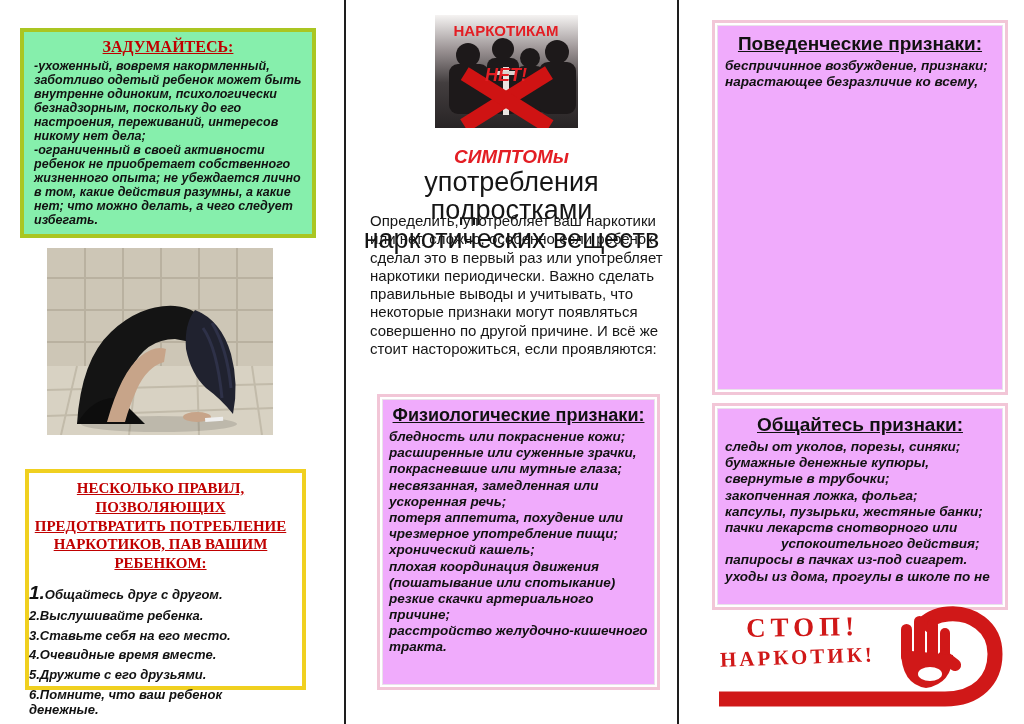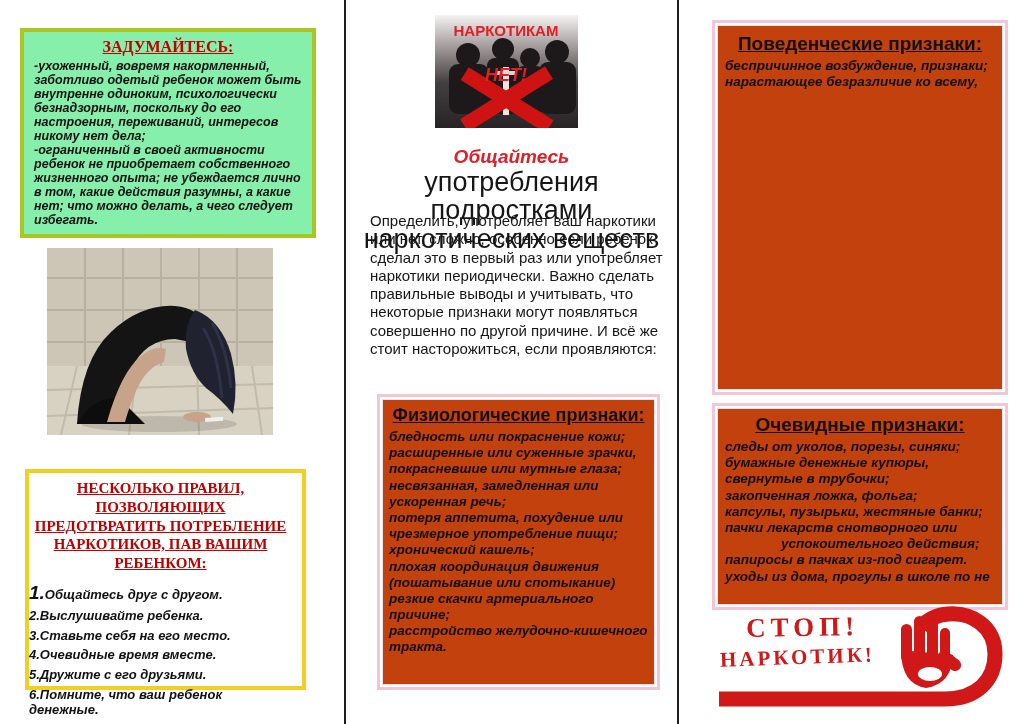--- a/index.html
+++ b/index.html
@@ -45,21 +45,21 @@
   }
   .symptoms-black {
     position:absolute; left:345px; top:168px; width:333px; text-align:center;
     font-weight:normal; font-size:27px; line-height:1.05; color:#161616;
   }
   .symptoms-para {
     position:absolute; left:370px; top:212px; width:296px;
     font-size:15px; line-height:1.22; color:#161616;
   }
   .pink-box {
-    border:3px solid #f2c6d7; background:#c2410c;
+    border:3px solid #f2c6d7; background:#f0abfc;
     box-shadow: inset 0 0 0 2px #ffffff, inset 0 0 0 3px #e9e2ea;
   }
   .physio-box { position:absolute; left:377px; top:394px; width:283px; height:296px; padding:8px 9px 12px 9px; }
   .pink-title { font-size:18px; font-weight:bold; text-decoration:underline; text-align:center; color:#111; }
   .pink-lines { margin-top:3px; font-size:13.5px; font-weight:bold; font-style:italic; line-height:1.2; }
   .pink-lines div { margin:0; }
 
   
   .behavior-box { position:absolute; left:712px; top:20px; width:296px; height:375px; padding:10px 10px 0 10px; }
   .behavior-box .pink-title, .obvious-box .pink-title { font-size:19px; }
@@ -163,21 +163,21 @@
       <rect x="68" y="52" width="6" height="48" fill="#e9e5e1"></rect>
       <rect x="62" y="56" width="18" height="4" fill="#d9d5d1"></rect>
       <g fill="#cf1313">
         <rect x="22" y="77" width="100" height="15" transform="rotate(-32 71 85)"></rect>
         <rect x="22" y="77" width="100" height="15" transform="rotate(32 71 85)"></rect>
       </g>
       <text x="71" y="66" text-anchor="middle" font-family="Liberation Sans, sans-serif" font-size="18" font-weight="bold" font-style="italic" fill="#e31e24">НЕТ!</text>
     </svg>
   </div>
 
-  <div class="symptoms-red">Общайтесь</div>
+  <div class="symptoms-red">СИМПТОМы</div>
   <div class="symptoms-black">употребления подростками наркотических веществ</div>
   <div class="symptoms-para">Определить, употребляет ваш наркотики или нет, сложно, особенно если ребенок сделал это в первый раз или употребляет наркотики периодически. Важно сделать правильные выводы и учитывать, что некоторые признаки могут появляться совершенно по другой причине. И всё же стоит насторожиться, если проявляются:</div>
 
   <div class="pink-box physio-box">
     <div class="pink-title">Физиологические признаки:</div>
     <div class="pink-lines">
       <div>бледность или покраснение кожи;</div>
       <div>расширенные или суженные зрачки, покрасневшие или мутные глаза;</div>
       <div>несвязанная, замедленная или ускоренная речь;</div>
       <div>потеря аппетита, похудение или чрезмерное употребление пищи;</div>
@@ -190,21 +190,21 @@
 
   <div class="pink-box behavior-box">
     <div class="pink-title">Поведенческие признаки:</div>
     <div class="pink-lines">
       <div>беспричинное возбуждение, признаки;</div>
       <div>нарастающее безразличие ко всему,</div>
     </div>
   </div>
 
   <div class="pink-box obvious-box">
-    <div class="pink-title">Очевидные признаки:</div>
+    <div class="pink-title">Общайтесь признаки:</div>
     <div class="pink-lines">
       <div>следы от уколов, порезы, синяки;</div>
       <div>бумажные денежные купюры, свернутые в трубочки;</div>
       <div>закопченная ложка, фольга;</div>
       <div>капсулы, пузырьки, жестяные банки;</div>
       <div>пачки лекарств снотворного или</div>
       <div class="indent1">успокоительного действия;</div>
       <div>папиросы в пачках из-под сигарет.</div>
       <div>уходы из дома, прогулы в школе по не</div>
     </div>

